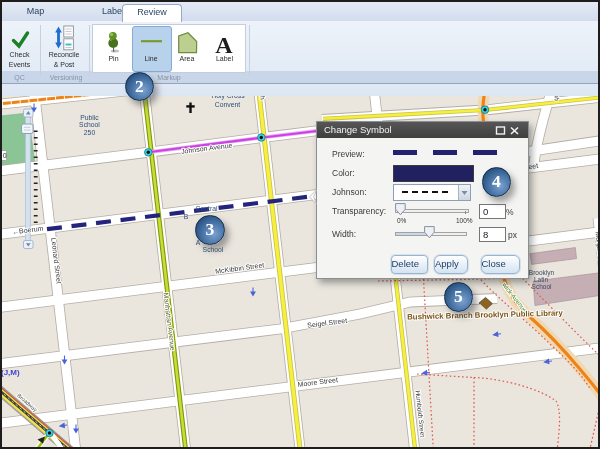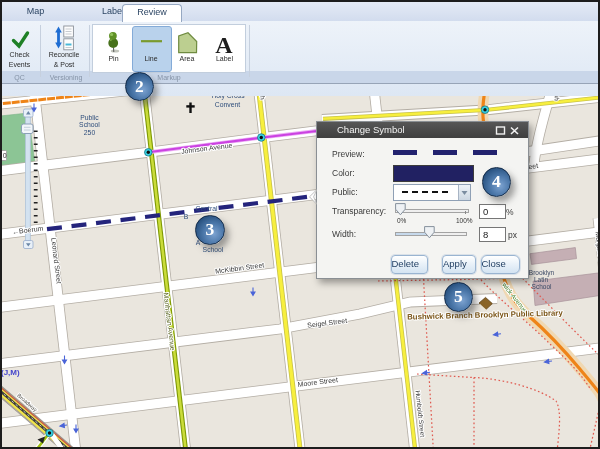--- a/index.html
+++ b/index.html
@@ -11,21 +11,21 @@
 #rstrip{position:absolute;left:0;top:71px;width:600px;height:12px;background:#c9d6e9;}
 .gl{position:absolute;top:73.5px;font-size:7px;color:#8593a6;text-align:center;}
 #rline{position:absolute;left:0;top:83px;width:600px;height:1px;background:#97a4b7;}
 .vsep{position:absolute;top:25px;width:1px;height:52px;background:#c6d0de;}
 #mkbox{position:absolute;left:92px;top:24px;width:152px;height:47px;background:#fff;border:1px solid #c2cedd;}
 #linebtn{position:absolute;left:132px;top:26px;width:38px;height:44px;background:#b9d2ec;border:1px solid #84abd8;border-radius:3px;}
 .btxt{position:absolute;top:55px;font-size:7px;color:#2b2b2b;text-align:center;}
 .btxt2{position:absolute;font-size:7px;color:#2b2b2b;text-align:center;}
 
 #dlg{position:absolute;left:316px;top:121px;width:213px;height:158px;background:#f4f4f2;border:1px solid #8a8f94;box-shadow:3px 4px 7px rgba(0,0,0,.35);z-index:10;box-sizing:border-box;}
-#dtitle{position:absolute;left:0;top:0;width:100%;height:16px;background:linear-gradient(#565656,#3f3f3f);color:#f4f4f4;font-size:9.5px;line-height:16px;padding-left:20px;box-sizing:border-box;}
+#dtitle{position:absolute;left:0;top:0;width:100%;height:16px;background:linear-gradient(#565656,#3f3f3f);color:#f4f4f4;font-size:9.5px;line-height:16px;padding-left:7px;box-sizing:border-box;}
 .dlab{position:absolute;font-size:8.5px;color:#3a3a3a;}
 .dash{position:absolute;top:28px;width:24px;height:5px;background:#22226e;}
 #swatch{position:absolute;left:76px;top:42.5px;width:79px;height:15px;background:#212162;border:1px solid #3c3c3c;}
 #combo{position:absolute;left:76px;top:61.5px;width:76px;height:15px;background:#fff;border:1px solid #8fa0b5;}
 #combodash{position:absolute;left:8px;top:6px;width:50px;height:2px;background:repeating-linear-gradient(90deg,#111 0,#111 6.5px,rgba(0,0,0,0) 6.5px,rgba(0,0,0,0) 10px);}
 #comboarr{position:absolute;right:0;top:0;width:11px;height:15px;background:linear-gradient(#eef3f8,#ccd7e2);border-left:1px solid #a8b4c4;}
 .track{position:absolute;height:2px;background:#efefef;border:1px solid #a3a3a3;}
 .tbox{position:absolute;width:20px;height:11px;background:#fff;border:1px solid #767676;font-size:9.5px;color:#222;padding-left:3px;line-height:11px;}
 .unit{position:absolute;font-size:8.5px;color:#3a3a3a;}
 .pct{position:absolute;font-size:6.5px;color:#333;}
@@ -267,21 +267,21 @@
 </svg>
 <svg width="9" height="20" style="position:absolute;left:-8.6px;top:65px;">
 <path d="M9,2.5 L1.5,9.8 L9,17.5 L5.6,9.8 Z" fill="#ffffff" stroke="#a6a6a6" stroke-width="0.7"></path>
 </svg>
 <span class="dlab" style="left:15px;top:26.5px;text-align:center;">Preview:</span>
 <div class="dash" style="left:75.5px;"></div>
 <div class="dash" style="left:115.5px;"></div>
 <div class="dash" style="left:155.5px;"></div>
 <span class="dlab" style="left:15px;top:46px;">Color:</span>
 <div id="swatch"></div>
-<span class="dlab" style="left:15px;top:64.5px;">Public:</span>
+<span class="dlab" style="left:15px;top:64.5px;">Johnson:</span>
 <div id="combo">
         <div id="combodash"></div>
         <div id="comboarr"><svg width="11" height="15">
             <path d="M2.5,6 h6 l-3,4 z" fill="#7a8ca0"></path>
           </svg></div>
       </div>
 <span class="dlab" style="left:15px;top:84px;">Transparency:</span>
 <div class="track" style="left:77.5px;top:86.5px;width:72px;"></div>
 <div style="position:absolute;left:148px;top:88.5px;width:1.2px;height:3.5px;background:#888;"></div>
 <svg width="11" height="12.5" style="position:absolute;left:77.8px;top:81px;">
@@ -294,21 +294,21 @@
 <span class="dlab" style="left:15px;top:106.5px;">Width:</span>
 <div class="track" style="left:77.5px;top:109.5px;width:70px;">
         <div style="position:absolute;left:0;top:0;width:31px;height:2px;background:#c6d9ec;"></div>
       </div>
 <svg width="11" height="12.5" style="position:absolute;left:107px;top:104px;">
 <path d="M0.6,0.6 H10.2 V6.2 L5.4,11.8 L0.6,6.2 Z" fill="#eef1f4" stroke="#85909c" stroke-width="1"></path>
 </svg>
 <input class="tbox" style="left: 162px; top: 104.8px;" value="8" readonly="">
 <span class="unit" style="left:191px;top:108px;">px</span>
 <div class="dbtn" style="left:73.5px;width:35.5px;">Delete</div>
-<div class="dbtn" style="left:125px;width:32px;">Apply</div>
+<div class="dbtn" style="left:117px;width:32px;border-radius:6px;">Apply</div>
 <div class="dbtn" style="left:163.5px;width:37.5px;border-radius:6px;">Close</div>
 </div>
 
 <div class="callout" style="left:124.7px;top:71.9px;">2</div>
 <div class="callout" style="left:195.2px;top:215.4px;">3</div>
 <div class="callout" style="left:481.6px;top:167.2px;">4</div>
 <div class="callout" style="left:443.7px;top:282.2px;">5</div>
 <div id="frame"></div>
 </div>
 

